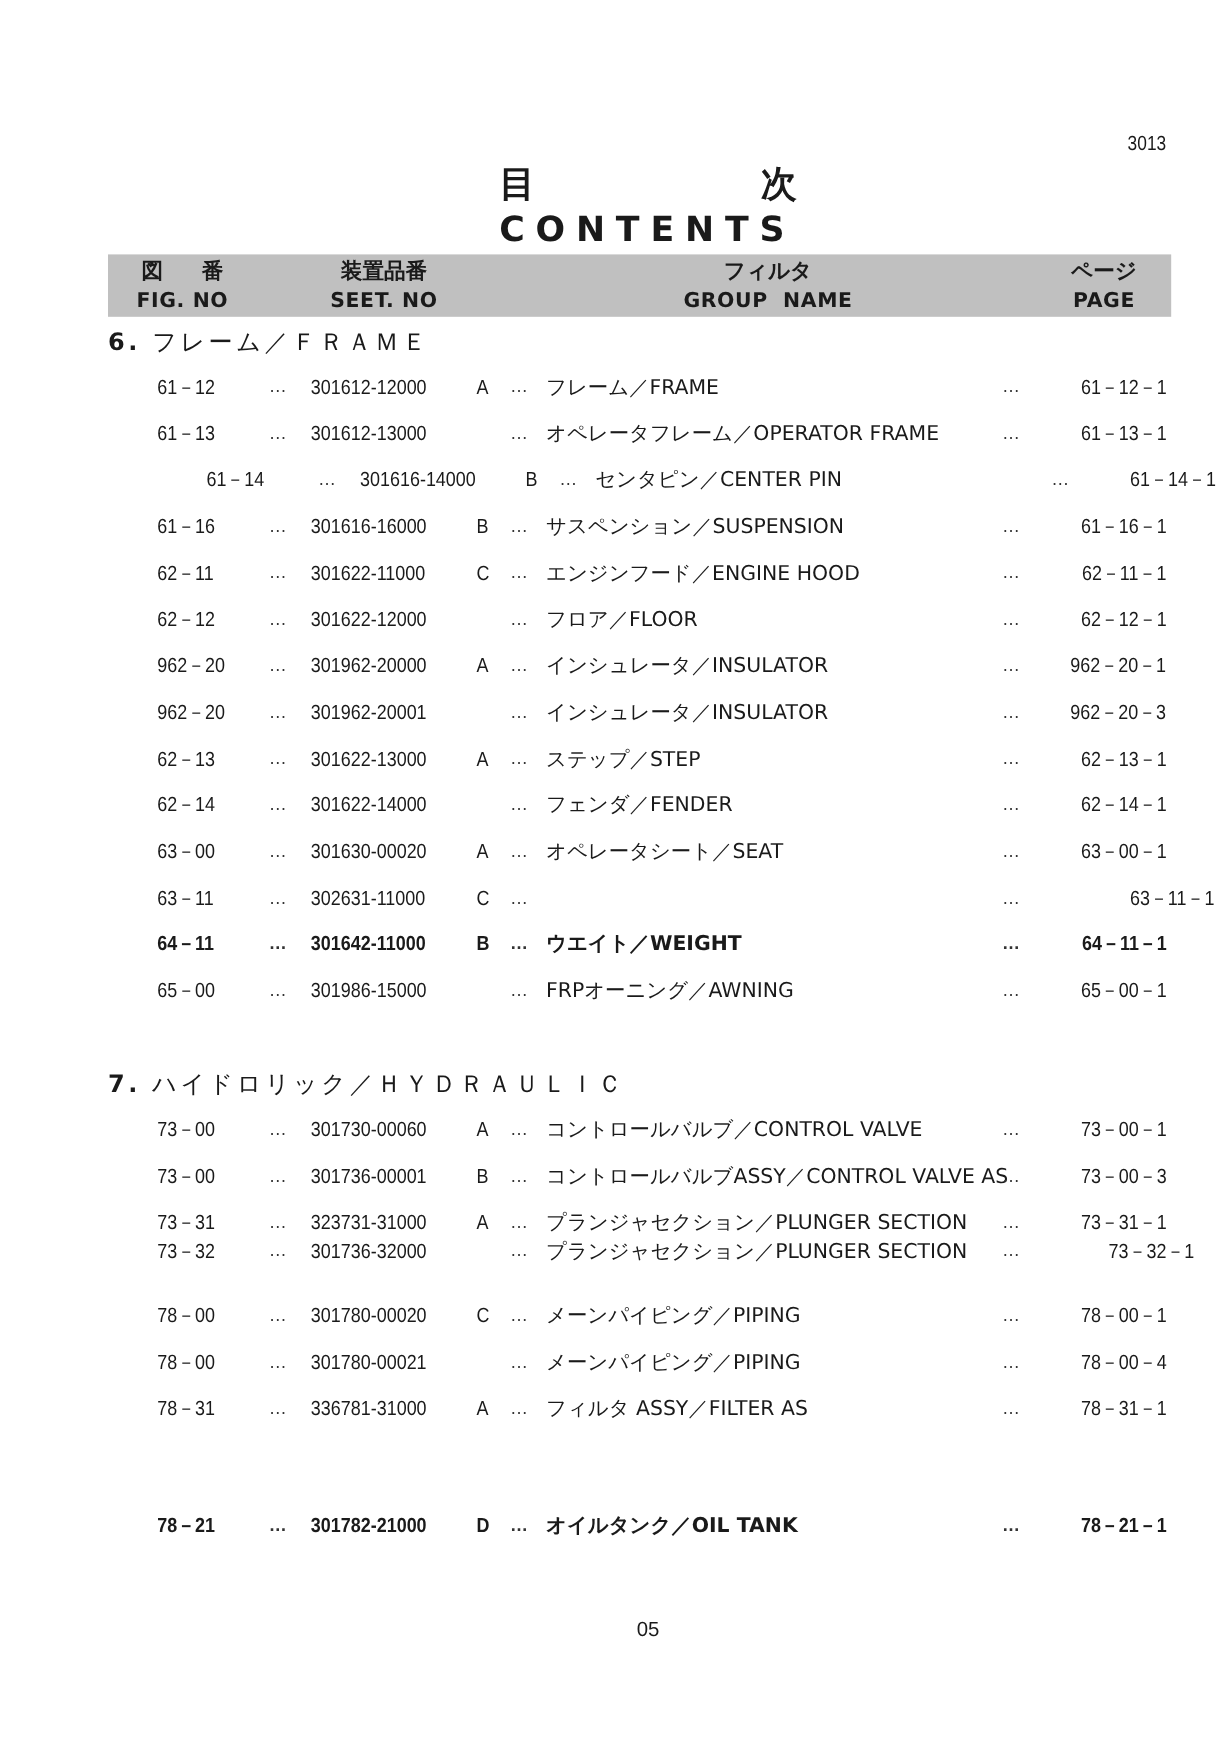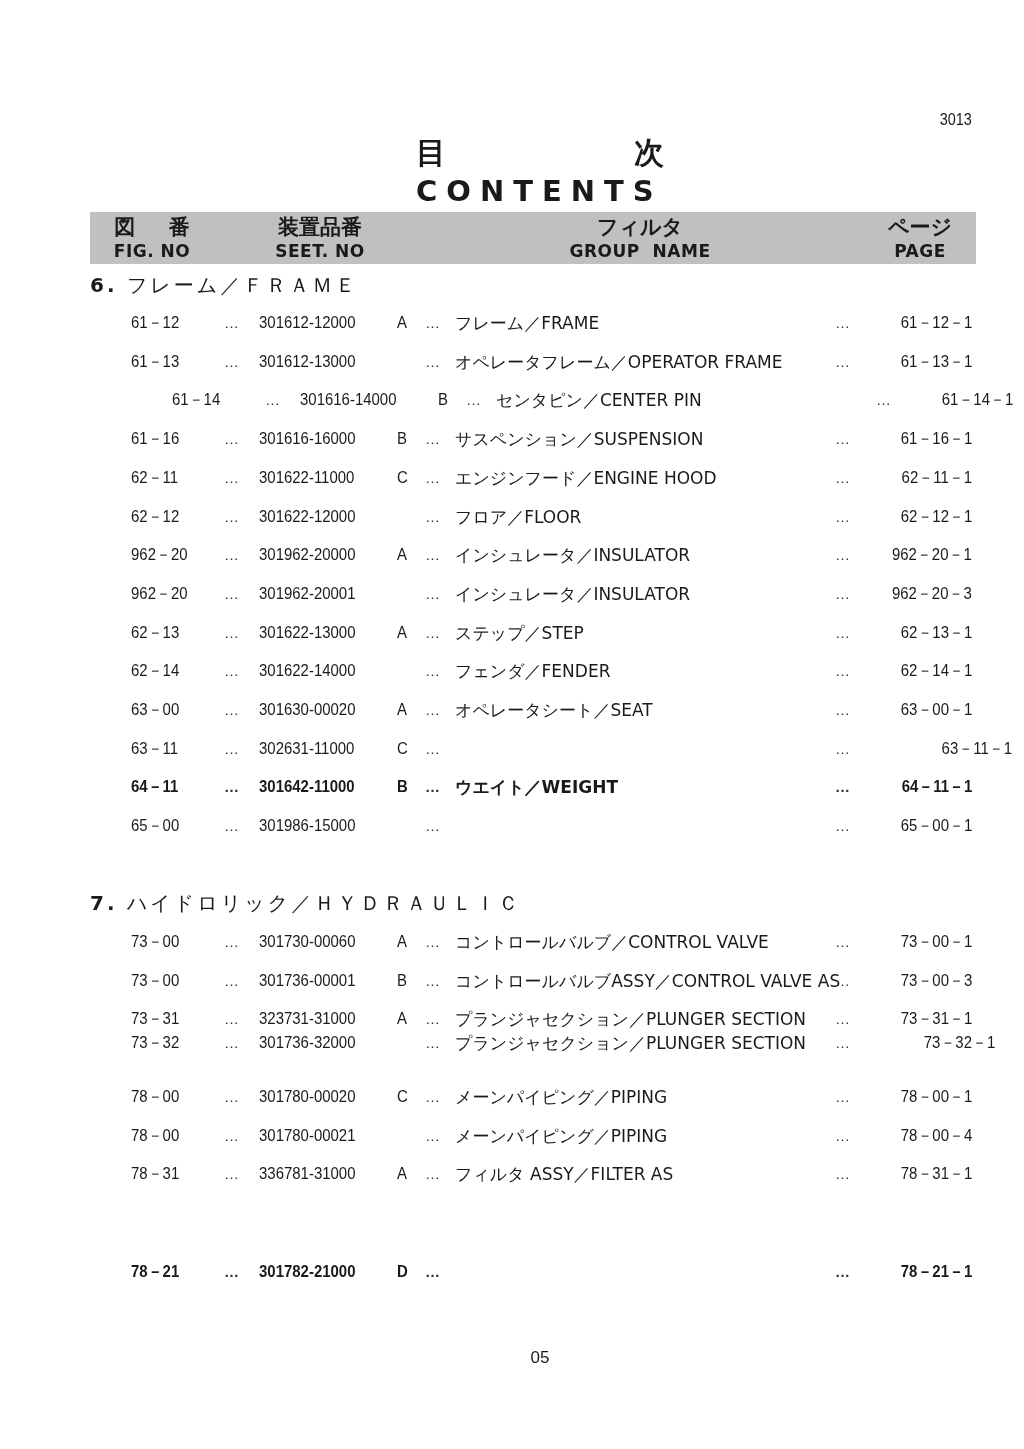--- a/index.html
+++ b/index.html
@@ -54,21 +54,21 @@
       background: #c0c0c0;
       font-weight: bold;
       font-family: "DejaVu Sans", sans-serif;
     }
     .hcol {
       position: absolute;
       top: 3px;
       text-align: center;
       line-height: 24px;
     }
-    .hcol .jp { font-size: 21px; display: block; }
+    .hcol .jp { font-size: 18px; display: block; }
     .hcol .en { font-size: 17px; display: block; letter-spacing: 0.5px; }
     .hcol.fig { left: 22px; width: 80px; }
     .hcol.fig .jp { word-spacing: 26px; }
     .hcol.seet { left: 170px; width: 120px; }
     .hcol.group { left: 440px; width: 220px; }
     .hcol.page { left: 790px; width: 80px; }
 
     .section-title {
       position: absolute;
       left: 90px;
@@ -279,20 +279,21 @@
       <span class="group-name">ウエイト／WEIGHT</span>
       <span class="dots3 dots">…</span>
       <span class="page-ref">64－11－1</span>
     </div>
     <div class="row" style="top: 811.1px;">
       <span class="fig-no mono">65－00</span>
       <span class="dots1 dots">…</span>
       <span class="sheet-no mono">301986-15000</span>
       <span class="rev mono"></span>
       <span class="dots2 dots">…</span>
+      <span class="group-name">FRPオーニング／AWNING</span>
       <span class="dots3 dots">…</span>
       <span class="page-ref">65－00－1</span>
     </div>
     <div class="section-title" style="top: 890px;"><span class="num">7.</span><span> </span><span>ハイドロリック／ＨＹＤＲＡＵＬＩＣ</span></div>
     <div class="row" style="top: 927px;">
       <span class="fig-no mono">73－00</span>
       <span class="dots1 dots">…</span>
       <span class="sheet-no mono">301730-00060</span>
       <span class="rev mono">A</span>
       <span class="dots2 dots">…</span>
@@ -359,18 +360,19 @@
       <span class="group-name">フィルタ ASSY／FILTER AS</span>
       <span class="dots3 dots">…</span>
       <span class="page-ref">78－31－1</span>
     </div>
     <div class="row" style="top: 1257px; font-weight: bold;">
       <span class="fig-no mono">78－21</span>
       <span class="dots1 dots">…</span>
       <span class="sheet-no mono">301782-21000</span>
       <span class="rev mono">D</span>
       <span class="dots2 dots">…</span>
+      <span class="group-name">オイルタンク／OIL TANK</span>
       <span class="dots3 dots">…</span>
       <span class="page-ref">78－21－1</span>
     </div>
   </div>
 
 <div class="footer-page">05</div>
 
 </body></html>

